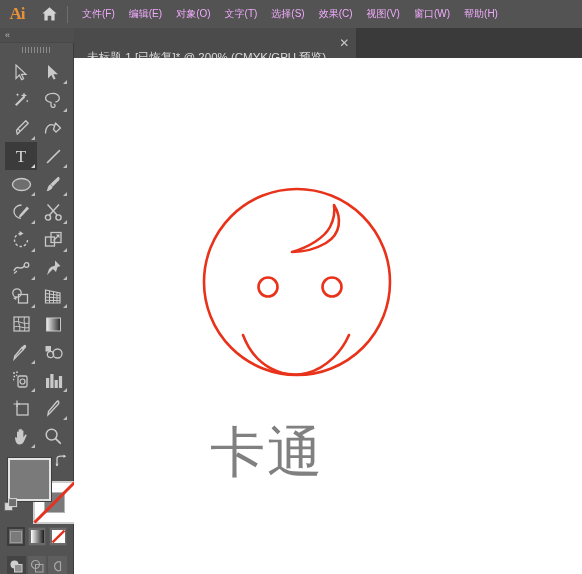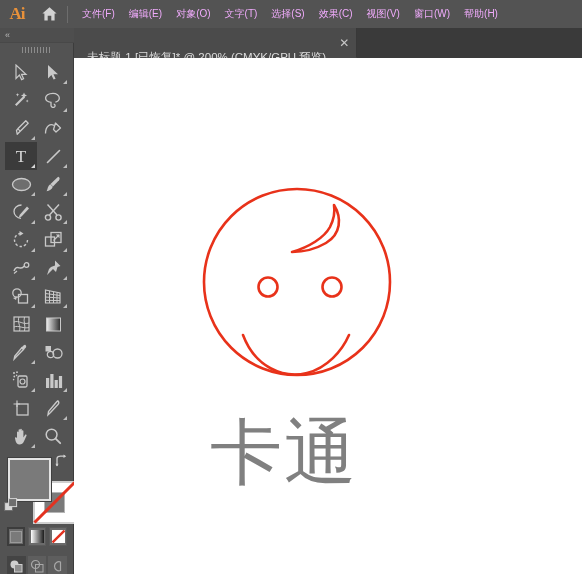--- a/index.html
+++ b/index.html
@@ -139,21 +139,21 @@
   }
 
   
   #canvas{
     position:absolute; left:74px; top:58px; width:508px; height:516px;
     background:#ffffff; overflow:hidden;
   }
   #artwork{ position:absolute; left:0; top:0; width:508px; height:516px; }
   #art-text{
     position:absolute; left:136px; top:352px;
-    color:#808080; font-size:72px; line-height:84px;
+    color:#808080; font-size:55px; line-height:84px;
     font-family:"DejaVu Sans","Liberation Sans",sans-serif;
     letter-spacing:2px; white-space:nowrap; font-weight:400;
   }
 </style>
 </head>
 <body>
 
 <div id="app">
 
   <div id="menubar">

